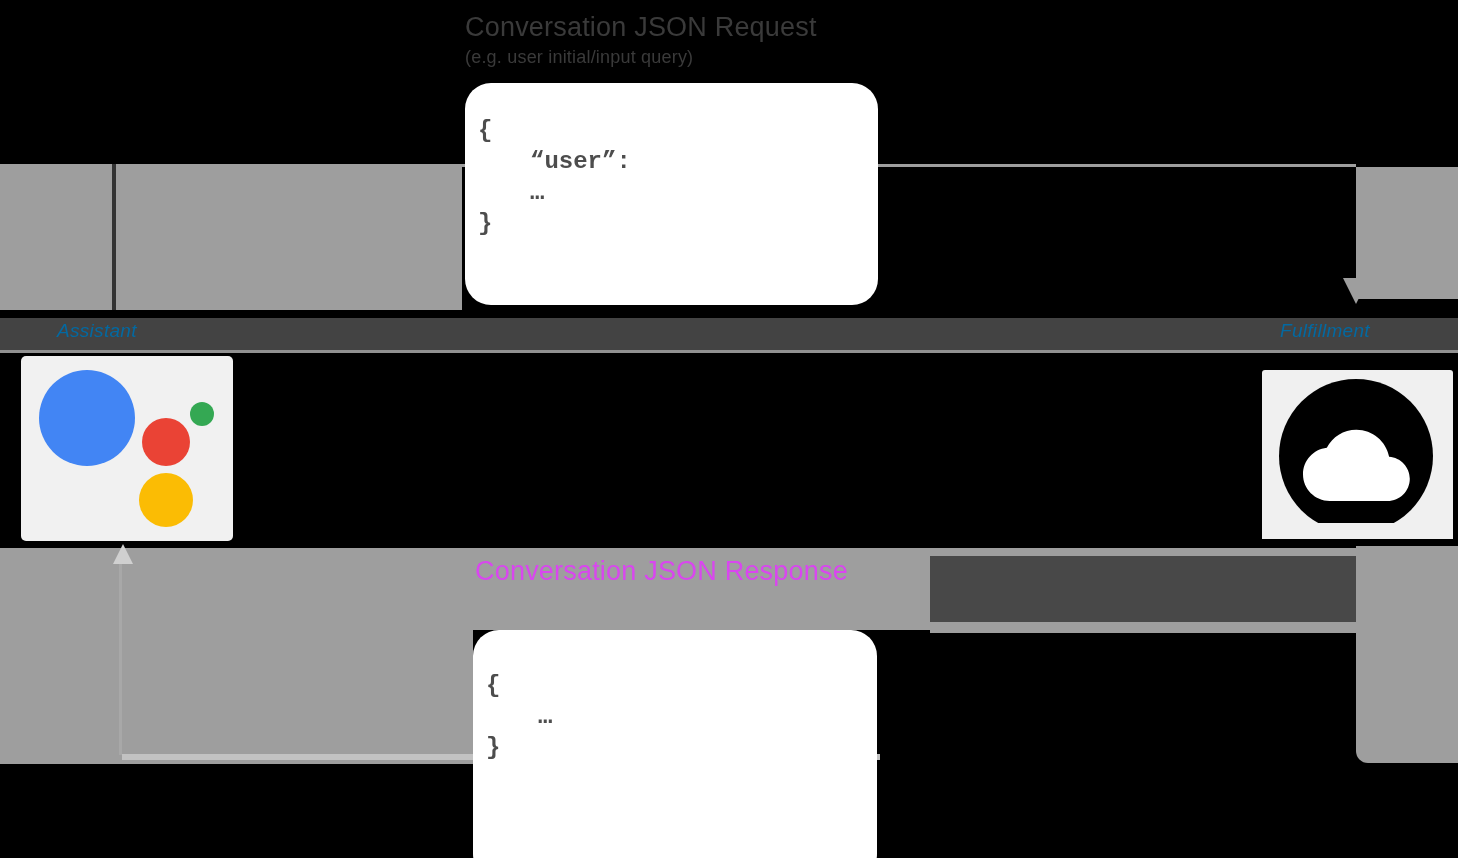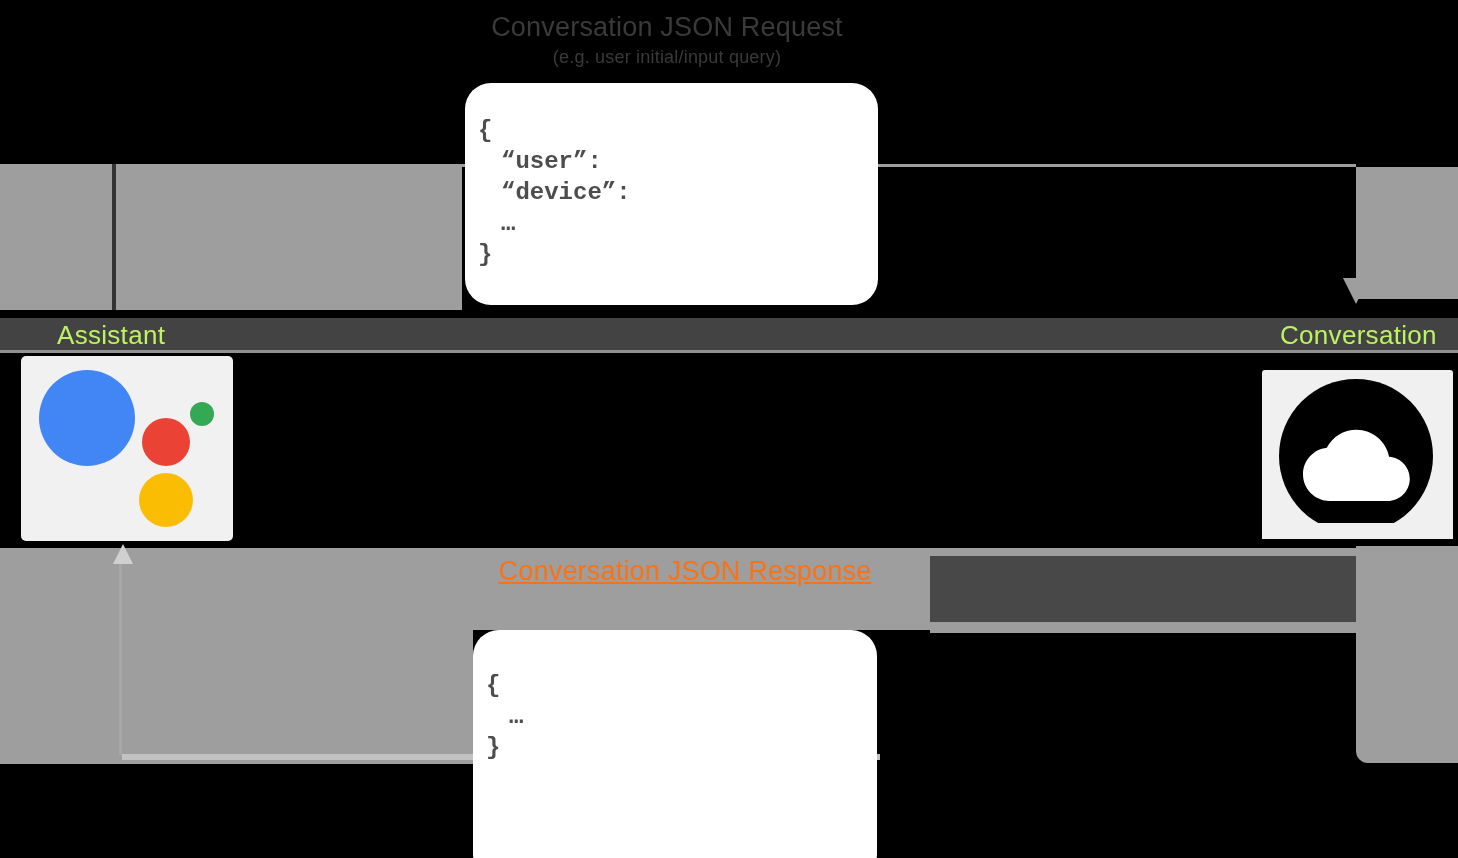--- a/index.html
+++ b/index.html
@@ -4,44 +4,44 @@
 <style>
   html,body{margin:0;padding:0;background:#000;}
   #stage{
     position:relative;width:1458px;height:858px;overflow:hidden;
     background:#000;font-family:"Liberation Sans",sans-serif;
   }
   .abs{position:absolute;}
 
   
   .flow-title{
-    text-align:center;color:#3a3a3a;font-weight:500;line-height:30px;
+    text-align:left;color:#3a3a3a;font-weight:500;line-height:30px;
     letter-spacing:.2px;
   }
   .flow-title .l1{font-size:27px;}
   .flow-title .l2{font-size:18px;}
-  .flow-title.on-gray{color:#f97316;text-decoration:underline;}
+  .flow-title.on-gray{color:#d946ef;}
 
   
   .band{background:#9e9e9e;}
   .band-darker{background:#484848;}
 
   
   #label-band{left:0;top:318px;width:1458px;height:32px;background:#434343;}
   #label-band-edge{left:0;top:350px;width:1458px;height:3px;background:#919191;}
-  .node-label{color:#bef264;font-size:26px;font-weight:500;letter-spacing:.3px;}
+  .node-label{color:#0369a1;font-size:19px;font-weight:500;letter-spacing:.3px;font-style:italic;}
 
   
   .code-box{
     background:#fff;border-radius:26px;
     font-family:"Liberation Mono","DejaVu Sans Mono",monospace;
     font-weight:bold;color:#4d4d4d;font-size:24px;line-height:31px;
   }
   .code-box .line{white-space:pre;padding-left:13px;}
-  .code-box .line.ind{padding-left:36px;}
+  .code-box .line.ind{padding-left:65px;}
   #code-box-1{left:465px;top:83px;width:413px;height:222px;padding-top:32px;box-sizing:border-box;}
   #code-box-2{left:473px;top:630px;width:404px;height:250px;padding-top:40px;box-sizing:border-box;}
 
   
   .arrowhead{width:0;height:0;}
   #request-arrowhead{
     left:1343px;top:278px;
     border-left:13px solid transparent;border-right:13px solid transparent;
     border-top:26px solid #9e9e9e;
   }
@@ -72,29 +72,28 @@
 
   <div class="abs" style="left:112px;top:164px;width:4px;height:146px;background:#333;"></div>
 
   <div class="abs band" style="left:1356px;top:167px;width:102px;height:132px;"></div>
 
   <div class="abs arrowhead" id="request-arrowhead"></div>
 
   <div class="abs code-box" id="code-box-1">
     <div class="line">{</div>
     <div class="line ind">“user”:</div>
-    <div class="line ind">“device”:</div>
     <div class="line ind">…</div>
     <div class="line">}</div>
   </div>
 
   <div class="abs" id="label-band"></div>
   <div class="abs" id="label-band-edge"></div>
   <div class="abs node-label" style="left:57px;top:320px;">Assistant</div>
-  <div class="abs node-label" style="left:1280px;top:320px;">Conversation</div>
+  <div class="abs node-label" style="left:1280px;top:320px;">Fulfillment</div>
 
   <div class="abs" id="assistant-card">
     <svg class="card-svg" viewBox="0 0 212 185">
       <circle cx="66" cy="62" r="48" fill="#4285f4"></circle>
       <circle cx="145" cy="86" r="24" fill="#ea4335"></circle>
       <circle cx="181" cy="58" r="12" fill="#34a853"></circle>
       <circle cx="145" cy="144" r="27" fill="#fbbc04"></circle>
     </svg>
   </div>
 

